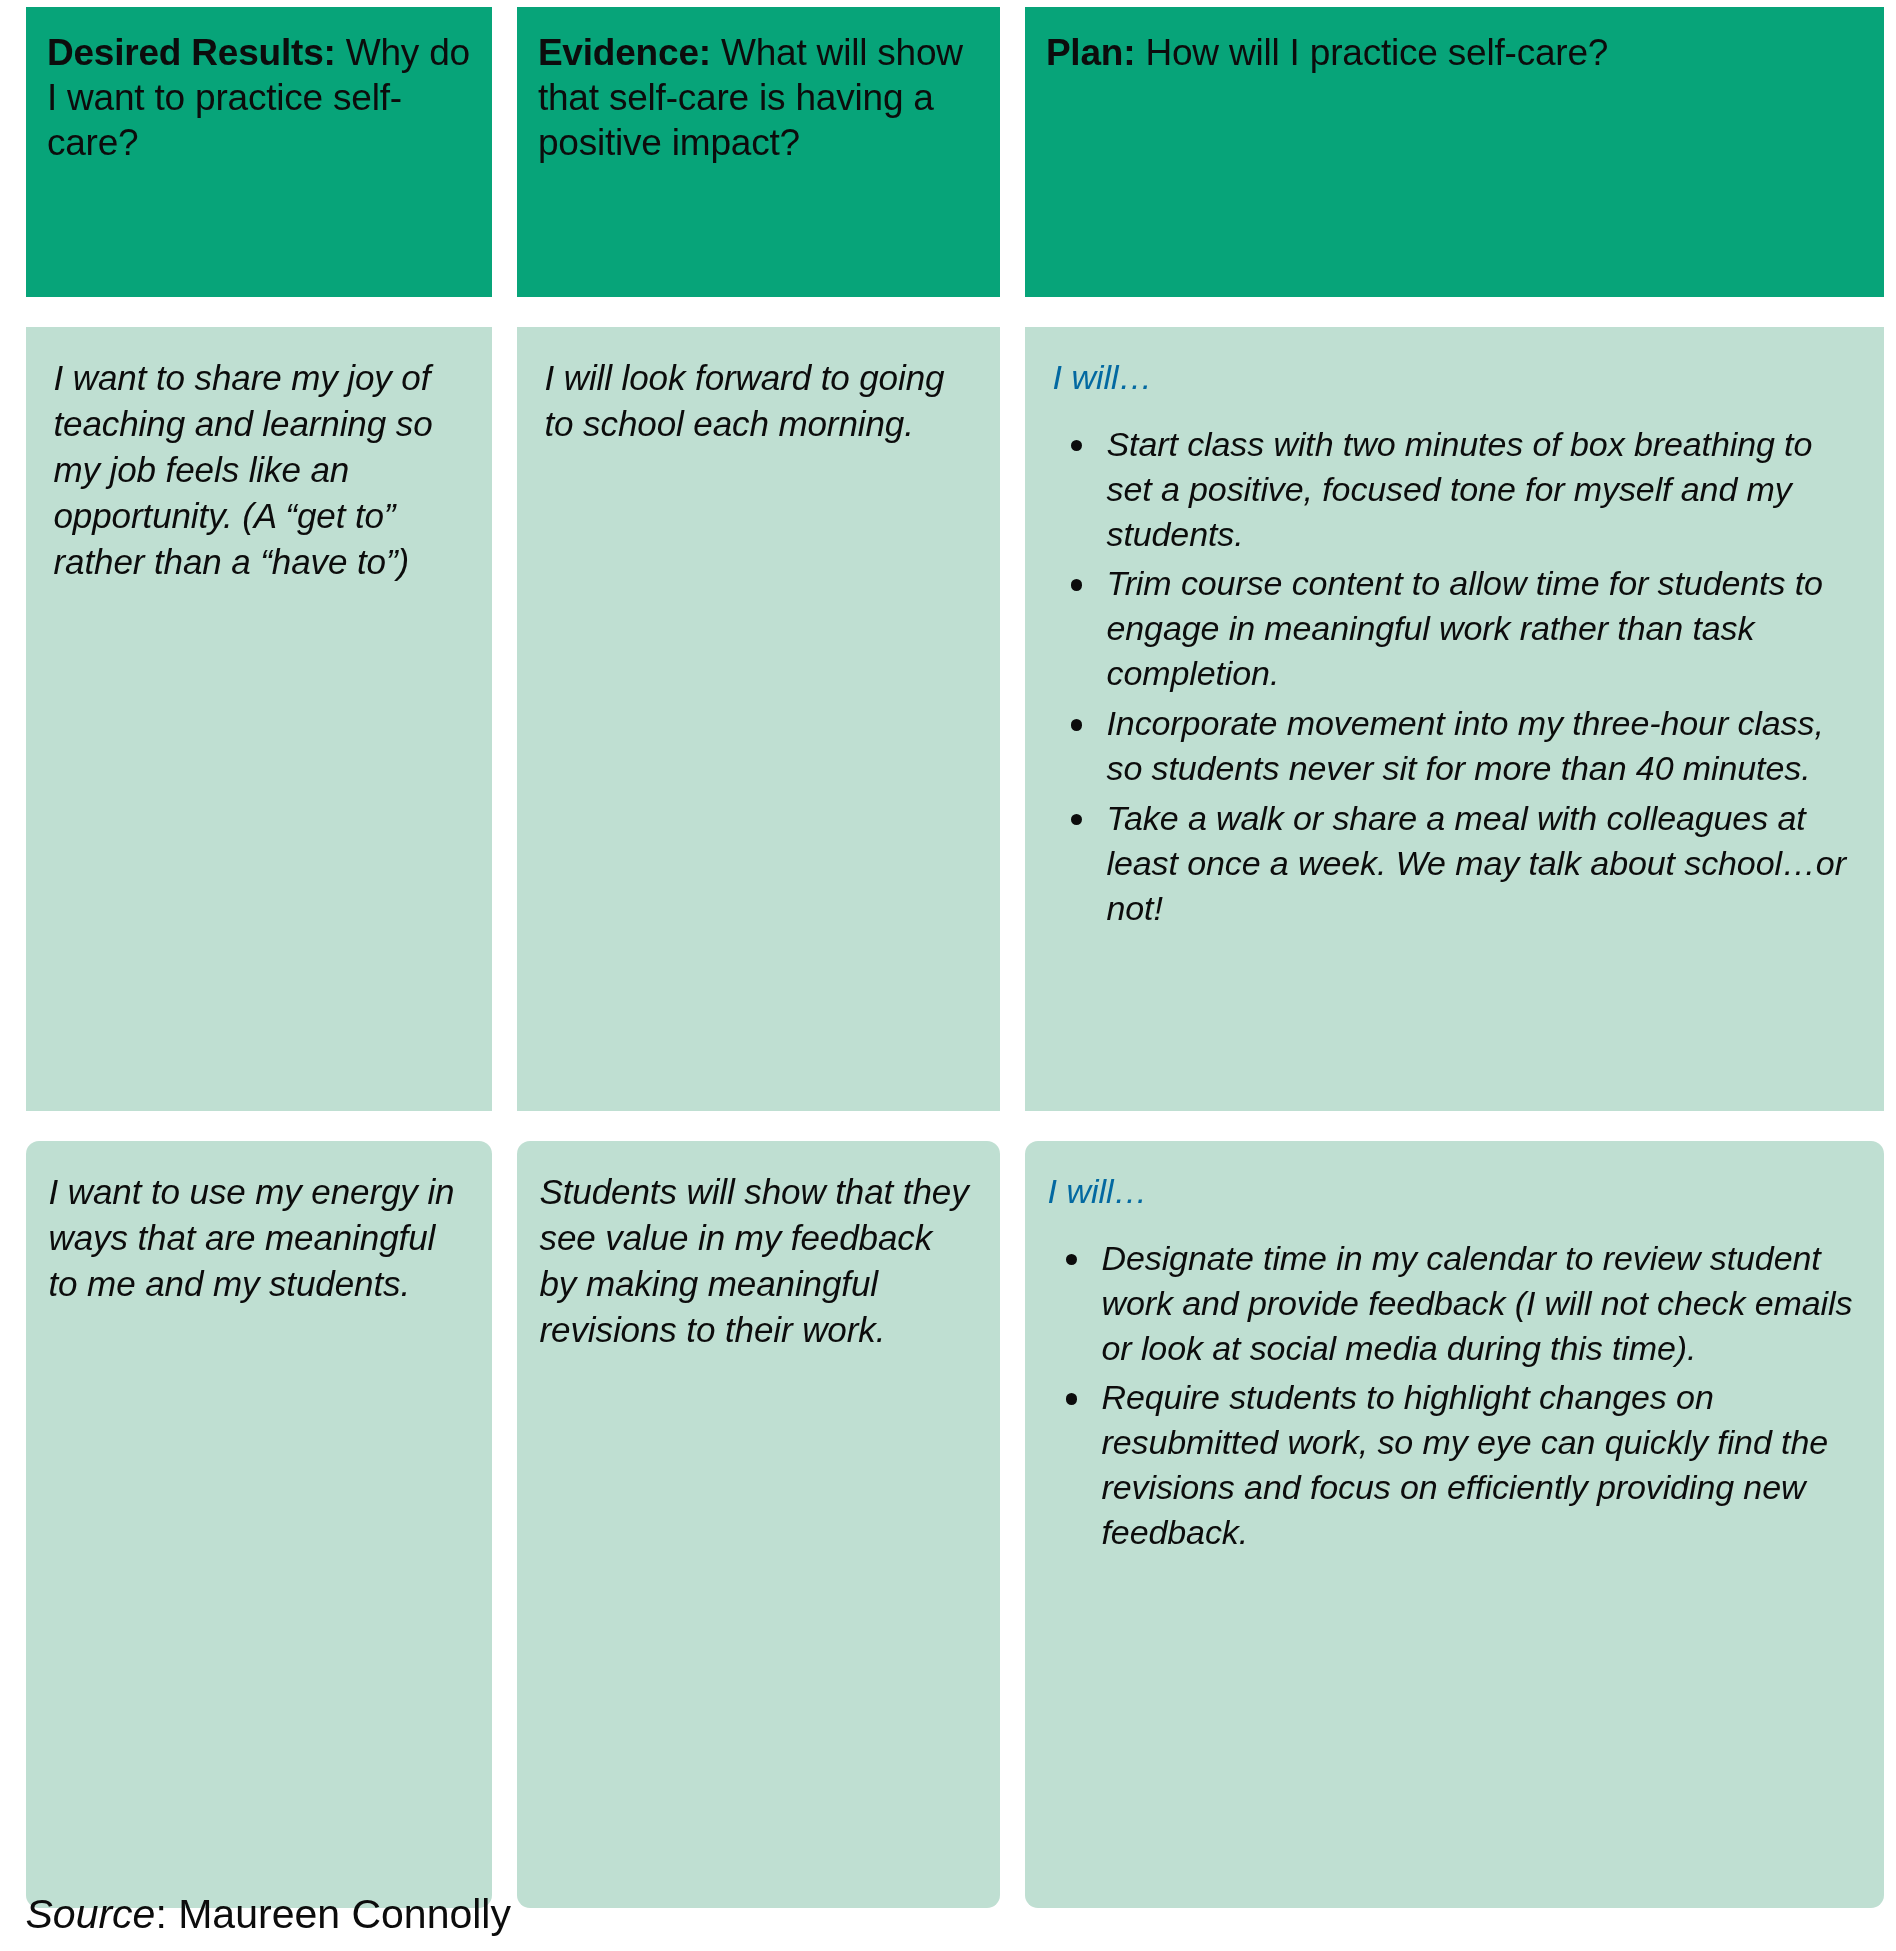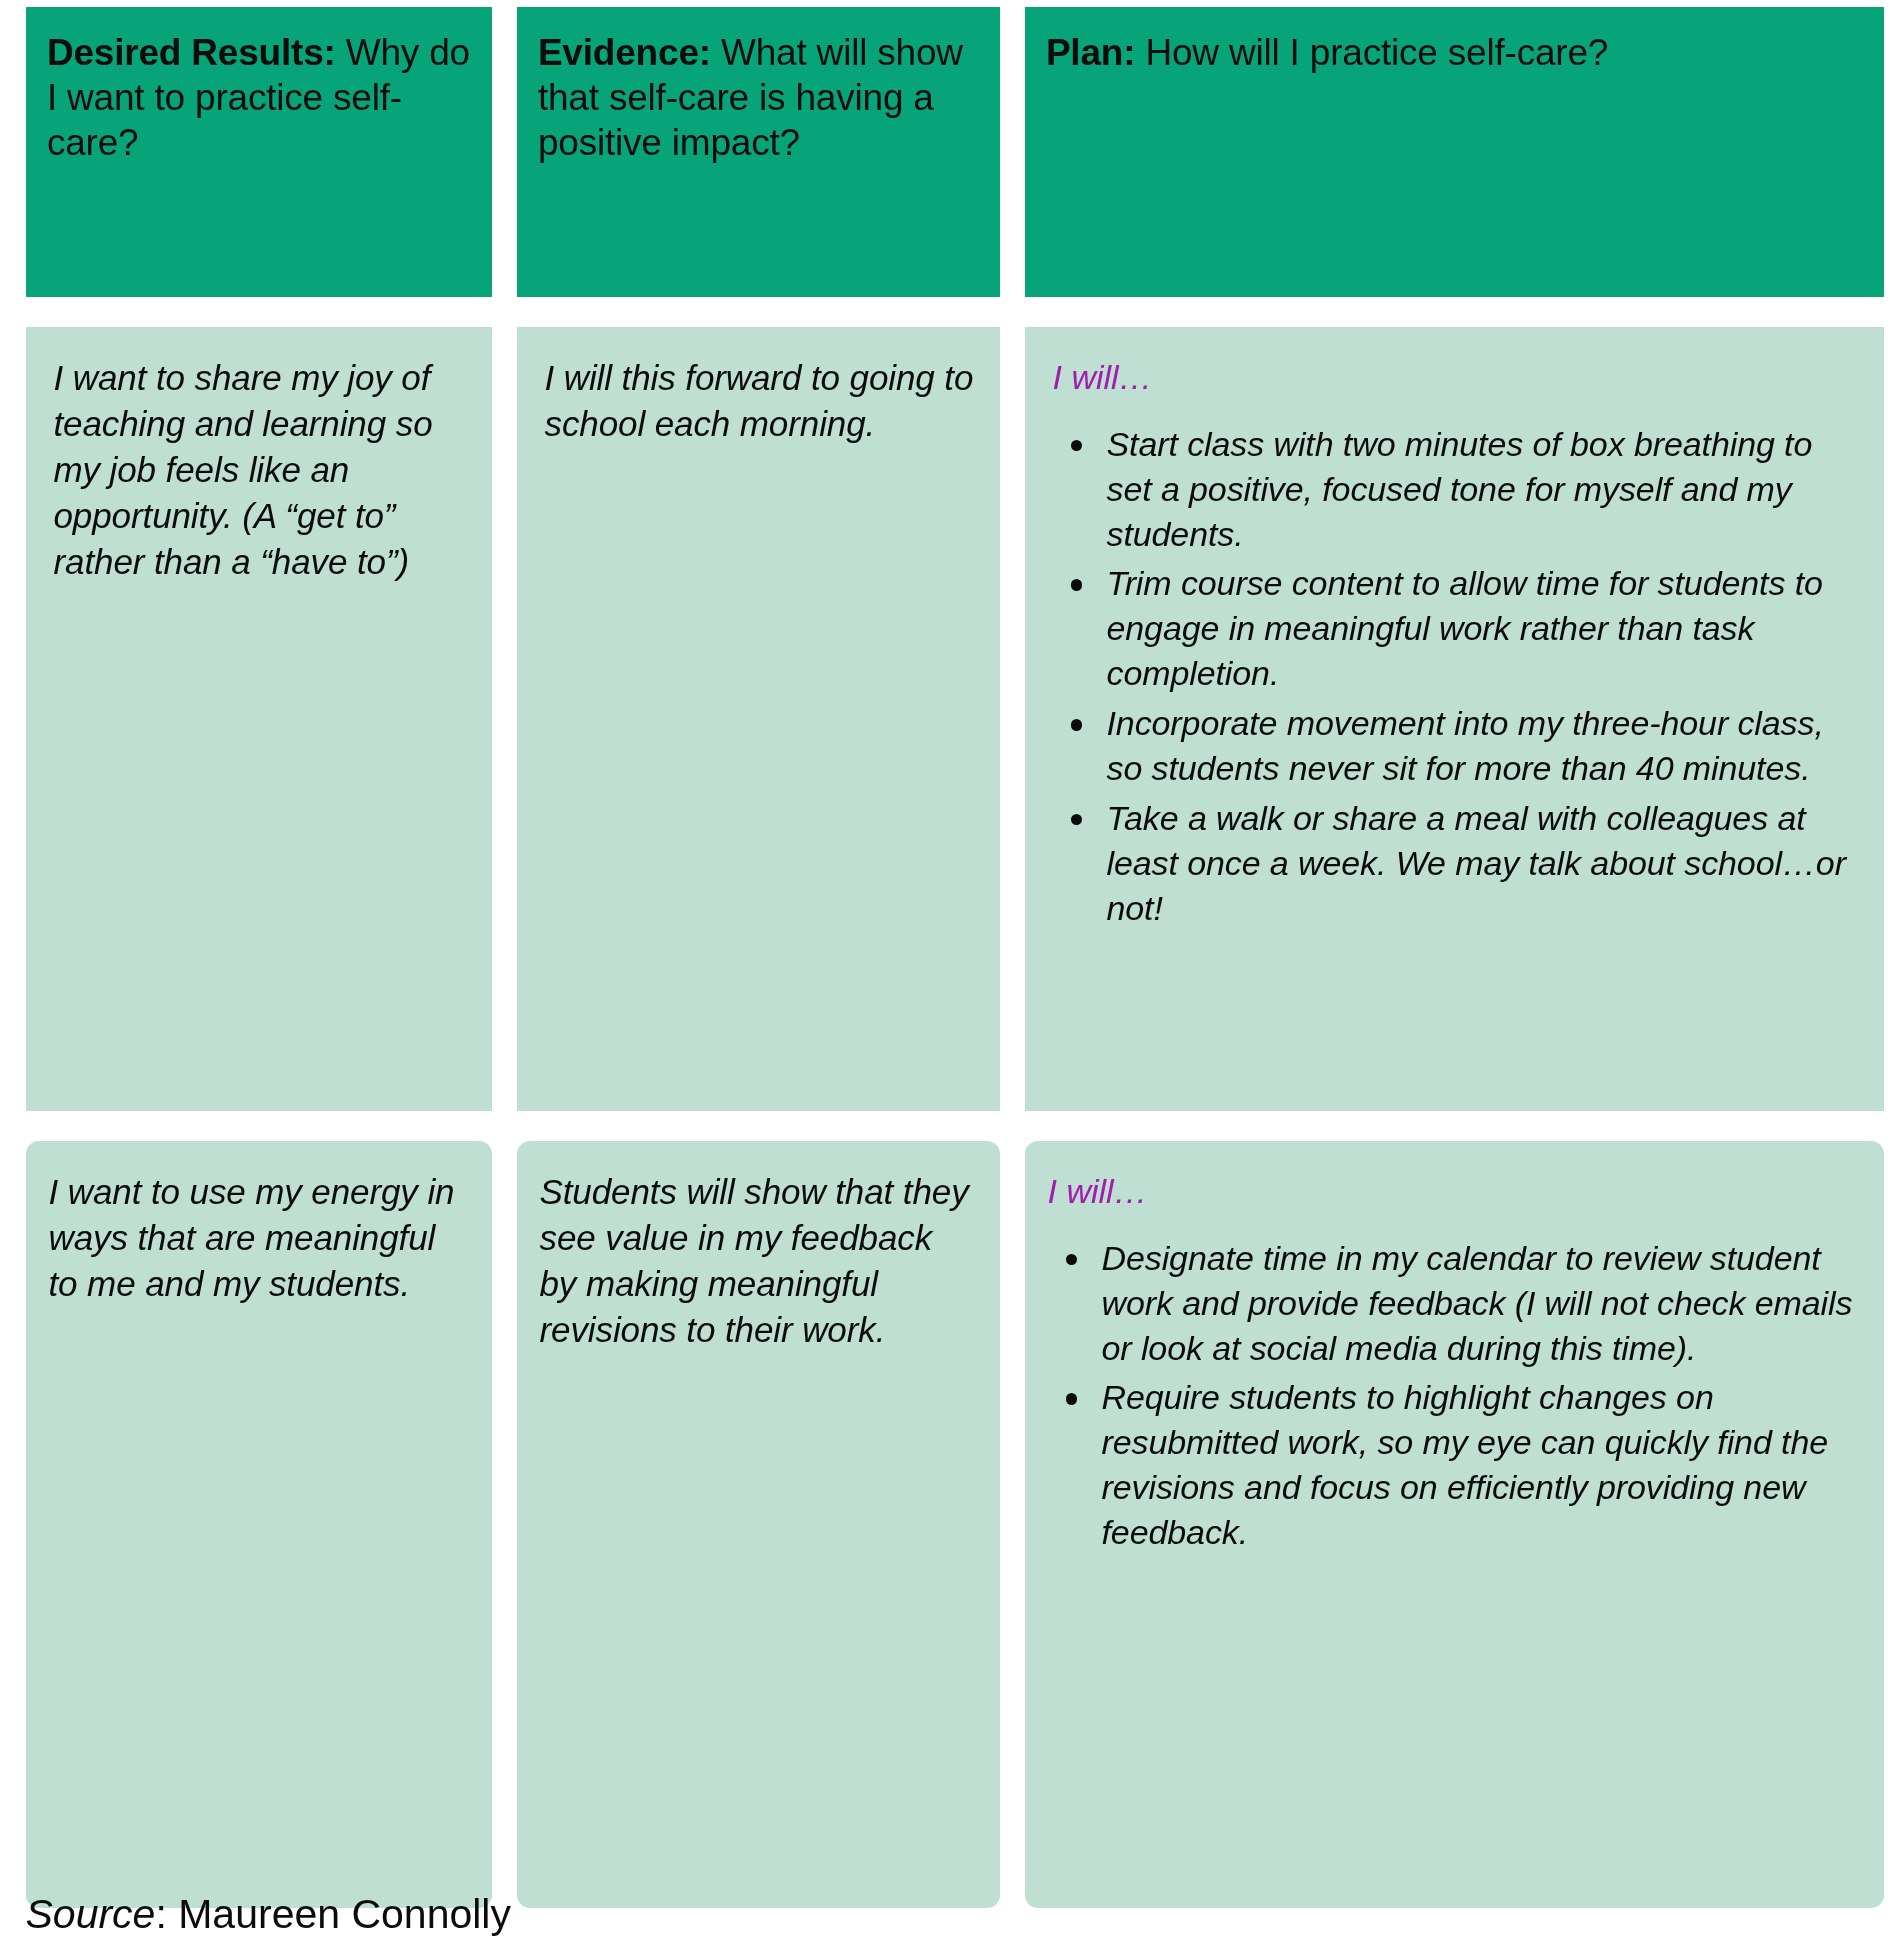--- a/index.html
+++ b/index.html
@@ -69,21 +69,21 @@
     line-height: 1.32;
     font-style: italic;
     color: #0c0c0c;
     letter-spacing: -0.1px;
   }
 
   .intro {
     font-size: 34px;
     line-height: 1.3;
     font-style: italic;
-    color: #a21caf;
+    color: #0369a1;
     margin-bottom: 23px;
   }
 
   ul.bullets {
     list-style: none;
     margin: 0;
     padding: 0;
   }
 
   ul.bullets li {
@@ -137,21 +137,21 @@
 
     <div class="hcell">
       <div class="hcell-text"><span class="lead">Plan:</span><span> How will I practice self-care?</span></div>
     </div>
 
     <div class="bcell row1">
       <div class="para">I want to share my joy of teaching and learning so my job feels like an opportunity. (A “get to” rather than a “have to”)</div>
     </div>
 
     <div class="bcell row1">
-      <div class="para">I will this forward to going to school each morning.</div>
+      <div class="para">I will look forward to going to school each morning.</div>
     </div>
 
     <div class="bcell row1">
       <div class="intro">I will…</div>
       <ul class="bullets">
         <li><span class="dot"></span><span>Start class with two minutes of box breathing to set a positive, focused tone for myself and my students.</span></li>
         <li><span class="dot"></span><span>Trim course content to allow time for students to engage in meaningful work rather than task completion.</span></li>
         <li><span class="dot"></span><span>Incorporate movement into my three-hour class, so students never sit for more than 40 minutes.</span></li>
         <li><span class="dot"></span><span>Take a walk or share a meal with colleagues at least once a week. We may talk about school…or not!</span></li>
       </ul>

